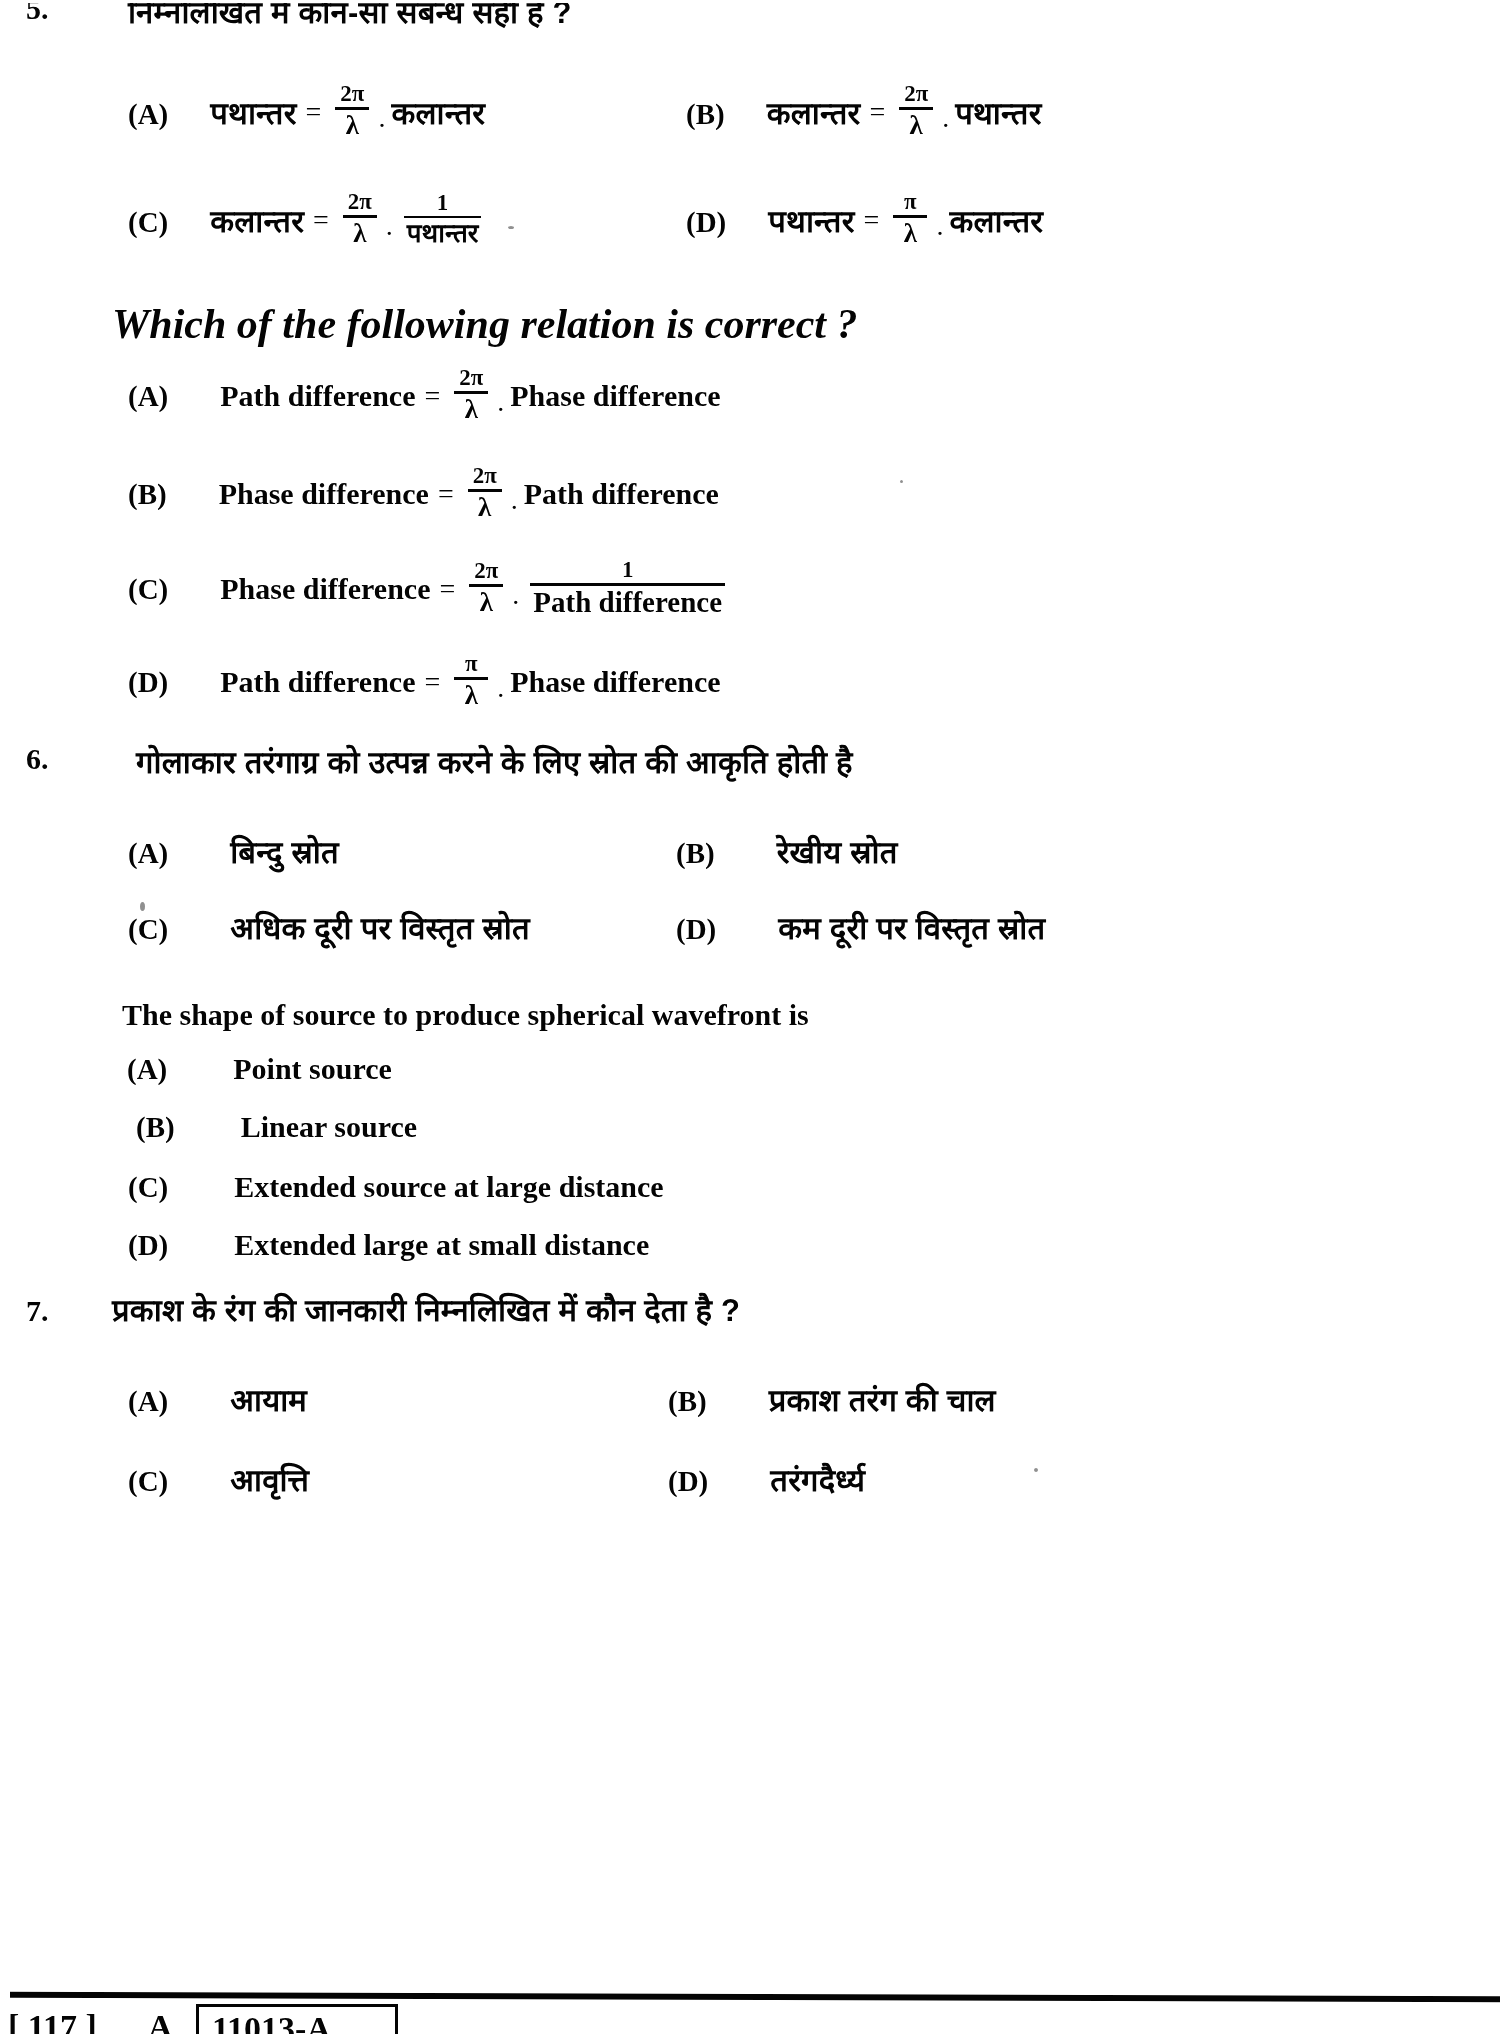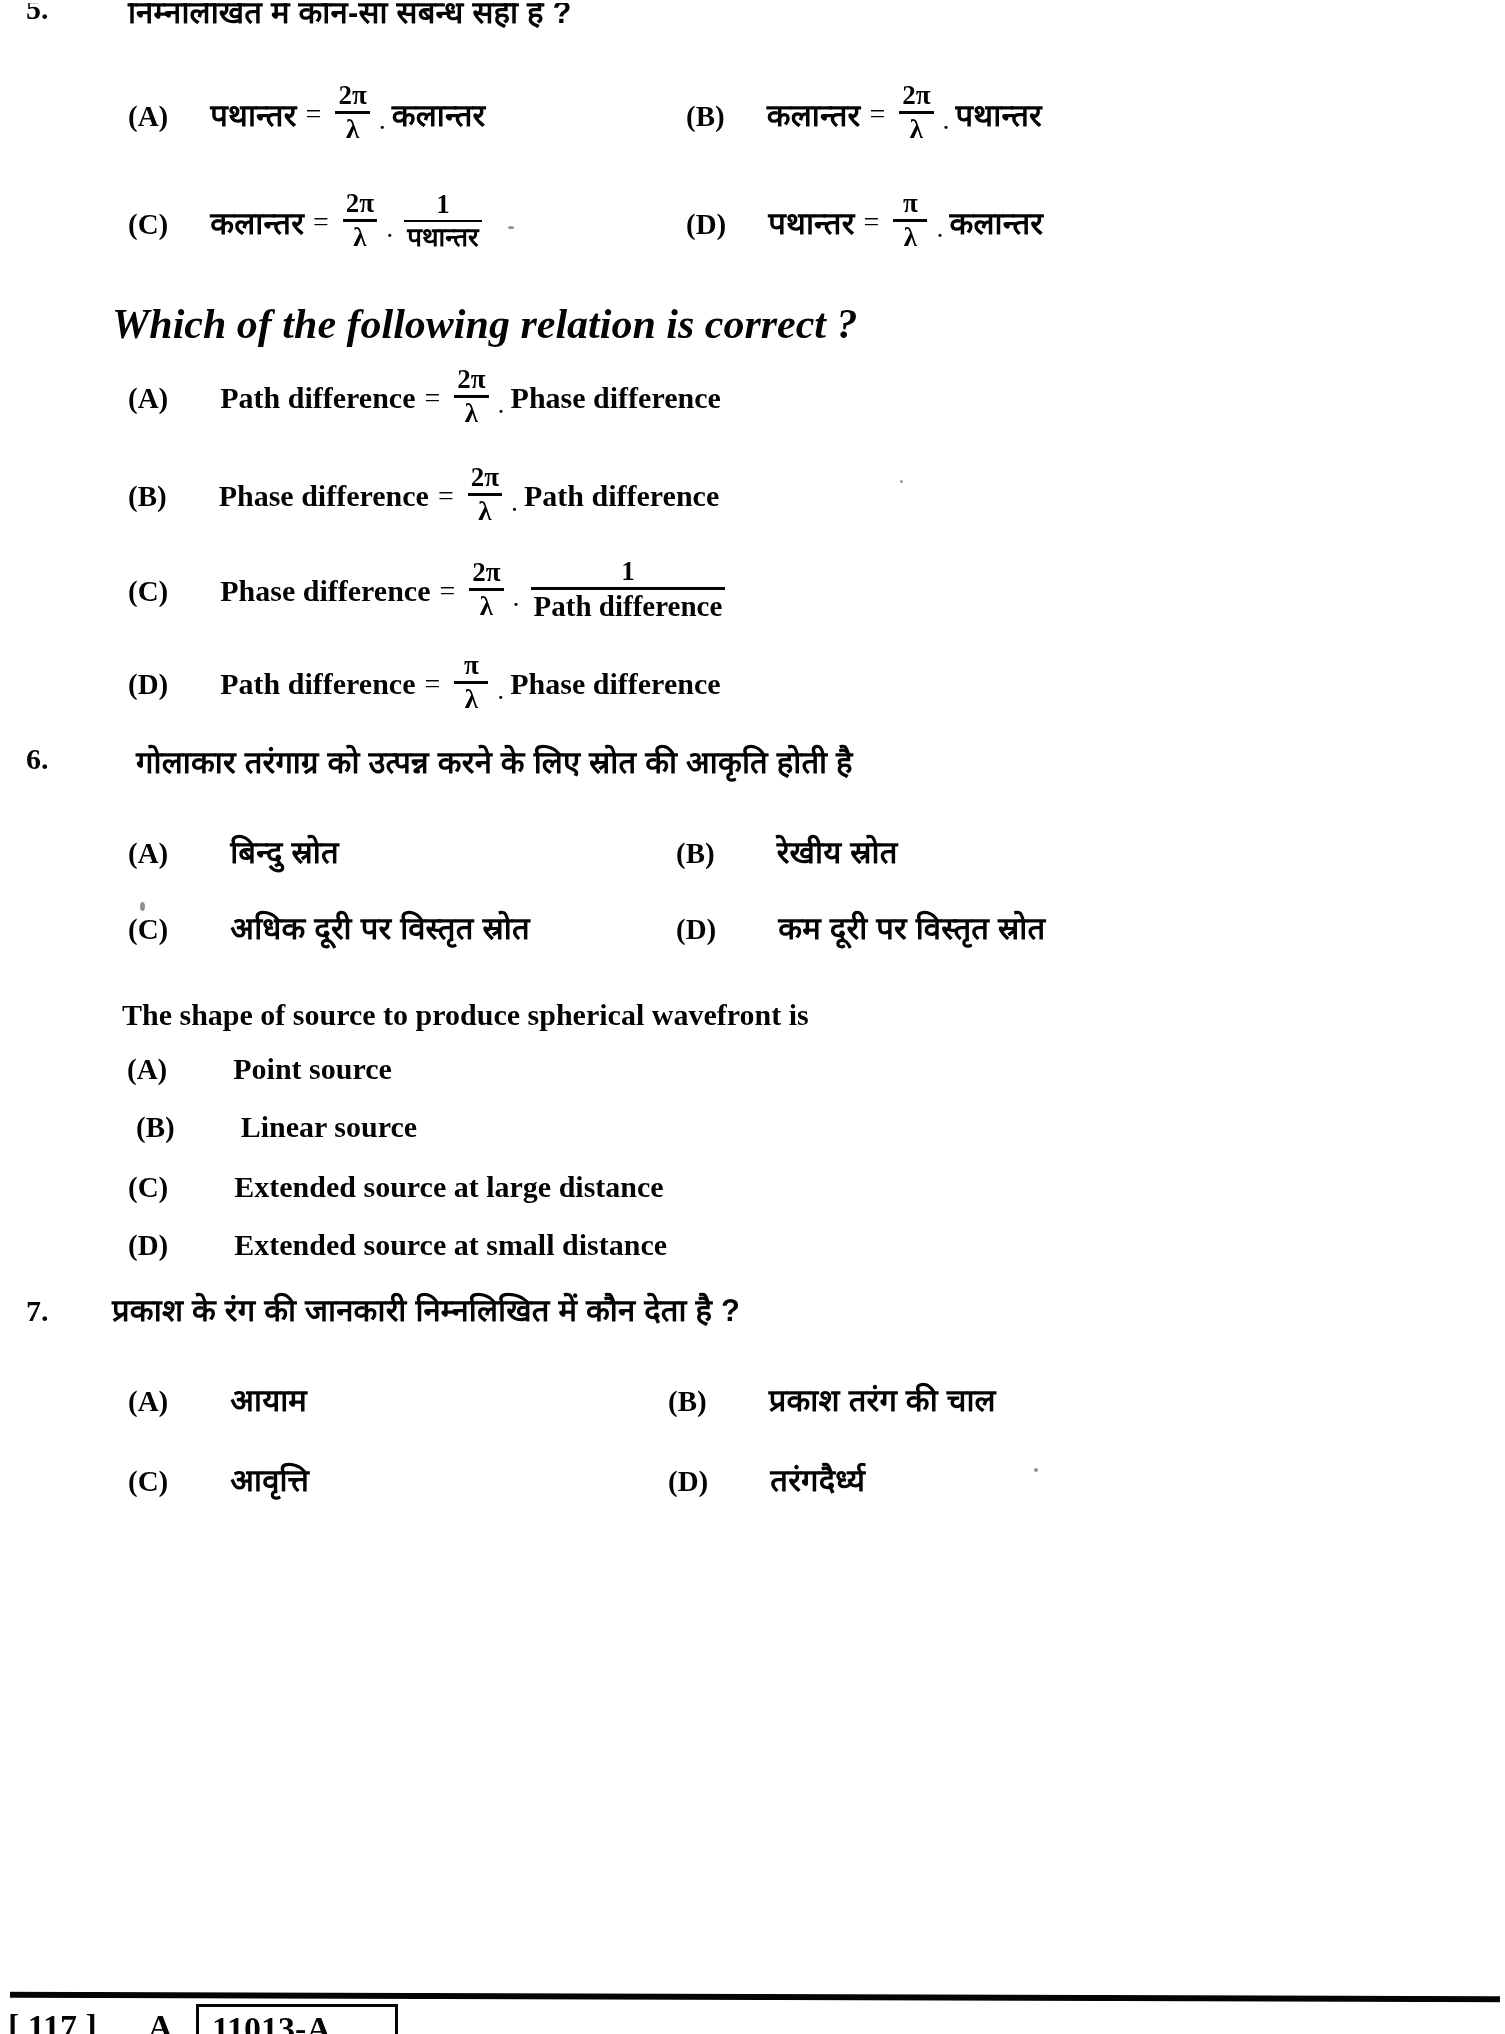--- a/index.html
+++ b/index.html
@@ -32,21 +32,21 @@
   .opt-l{font-size:29px;font-weight:700;}
   .opt-t-h{font-size:31px;}
   .opt-t-e{font-size:30px;}
 
   
   .frac{
     display:inline-flex;flex-direction:column;align-items:center;
     vertical-align:middle;line-height:1;margin:0 5px;
     position:relative;top:-2px;
   }
-  .frac .num{font-size:27px;padding:0 3px;font-style:normal;}
+  .frac .num{font-size:23px;padding:0 3px;font-style:normal;}
   .frac .den{font-size:27px;padding:0 3px;font-style:normal;}
   .frac .bar{
     display:block;height:2.5px;background:#111;width:100%;min-width:34px;
     margin:2px 0;
   }
   .frac.wide .bar{min-width:100%;}
   .frac .num,.frac .den{font-family:"Liberation Serif","DejaVu Serif",serif;font-weight:600;}
   .frac .den.hin,.frac .num.hin{font-family:"Liberation Sans","DejaVu Sans",sans-serif;font-weight:600;font-size:26px;}
   .eqrow{display:inline-flex;align-items:center;}
   .eq{margin:0 9px;font-size:28px;}
@@ -236,21 +236,21 @@
   <div class="abs" style="left:136px;top:1110px;">
     <span class="opt-l">(B)</span>
     <span class="eng opt-t-e" style="margin-left:62px;">Linear source</span>
   </div>
   <div class="abs" style="left:128px;top:1170px;">
     <span class="opt-l">(C)</span>
     <span class="eng opt-t-e" style="margin-left:62px;">Extended source at large distance</span>
   </div>
   <div class="abs" style="left:128px;top:1228px;">
     <span class="opt-l">(D)</span>
-    <span class="eng opt-t-e" style="margin-left:62px;">Extended source at small distance</span>
+    <span class="eng opt-t-e" style="margin-left:62px;">Extended large at small distance</span>
   </div>
 
   <div class="abs qnum" style="left:26px;top:1294px;">7.</div>
 
   <div class="abs hindi qtext-h" style="left:112px;top:1288px;">प्रकाश के रंग की जानकारी निम्नलिखित में कौन देता है ?</div>
 
   <div class="abs" style="left:128px;top:1378px;">
     <span class="opt-l">(A)</span>
     <span class="hindi opt-t-h" style="margin-left:58px;">आयाम</span>
   </div>

